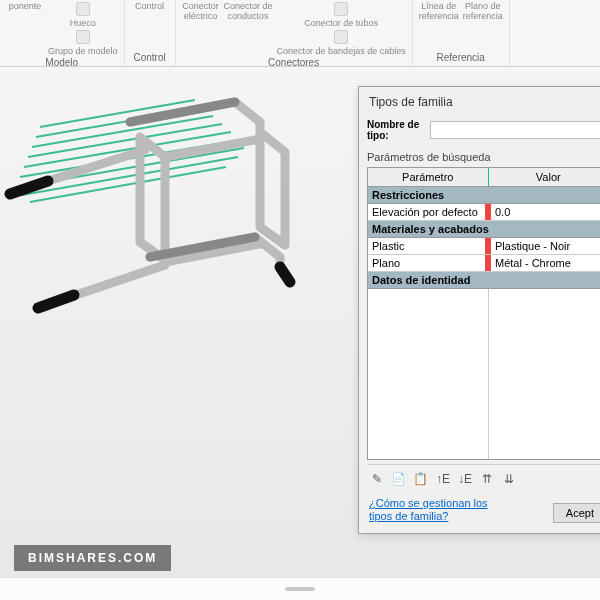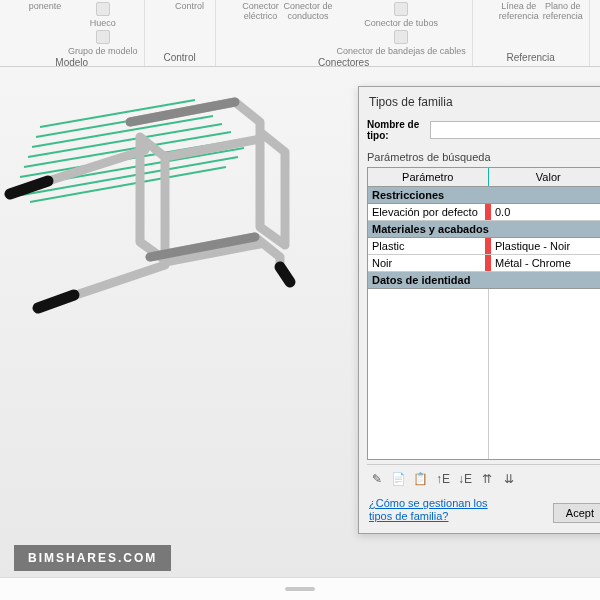--- a/index.html
+++ b/index.html
@@ -1,21 +1,21 @@
 <!DOCTYPE html>
 <html><head>
 <meta charset="utf-8">
 <style>
 * { box-sizing: border-box; margin: 0; padding: 0; font-family: "Segoe UI", Tahoma, sans-serif; }
 body { width: 600px; height: 600px; overflow: hidden; background: #f0f0f0; position: relative; }
 
 
 .ribbon { background: #f5f6f5; height: 67px; border-bottom: 1px solid #d0d0d0; display: flex; font-size: 10px; color: #888; }
 .ribbon-group { display: flex; flex-direction: column; align-items: center; padding: 0 6px; border-right: 1px solid #e0e0e0; }
-.ribbon-items { display: flex; gap: 4px; flex: 1; align-items: flex-start; padding-top: 2px; margin-left: 20px; }
+.ribbon-items { display: flex; gap: 4px; flex: 1; align-items: flex-start; padding-top: 2px; }
 .ribbon-btn { display: flex; flex-direction: column; align-items: center; gap: 2px; min-width: 38px; cursor: default; }
 .ribbon-btn.small { min-width: auto; font-size: 9px; gap: 3px; }
 .ribbon-btn.small .ribbon-label { text-align: left; }
 .ribbon-stack { display: flex; flex-direction: column; gap: 1px; }
 .ribbon-icon { width: 20px; height: 20px; background: #e8e8e8; border: 1px solid #ccc; border-radius: 2px; }
 .ribbon-icon.sm { width: 14px; height: 14px; }
 .ribbon-label { font-size: 9px; color: #888; text-align: center; line-height: 1.1; }
 .ribbon-group-label { font-size: 10px; color: #666; padding-bottom: 3px; }
 
 
@@ -179,21 +179,21 @@
       <div class="grid-row">
         <div>Elevación por defecto</div>
         <div class="val">0.0</div>
       </div>
       <div class="grid-section">Materiales y acabados</div>
       <div class="grid-row">
         <div>Plastic</div>
         <div class="val">Plastique - Noir</div>
       </div>
       <div class="grid-row">
-        <div>Noir</div>
+        <div>Plano</div>
         <div class="val">Métal - Chrome</div>
       </div>
       <div class="grid-section">Datos de identidad</div>
       <div class="grid-empty">
           <div></div>
           <div></div>
         </div>
     </div>
 
     <div class="dialog-tools">

